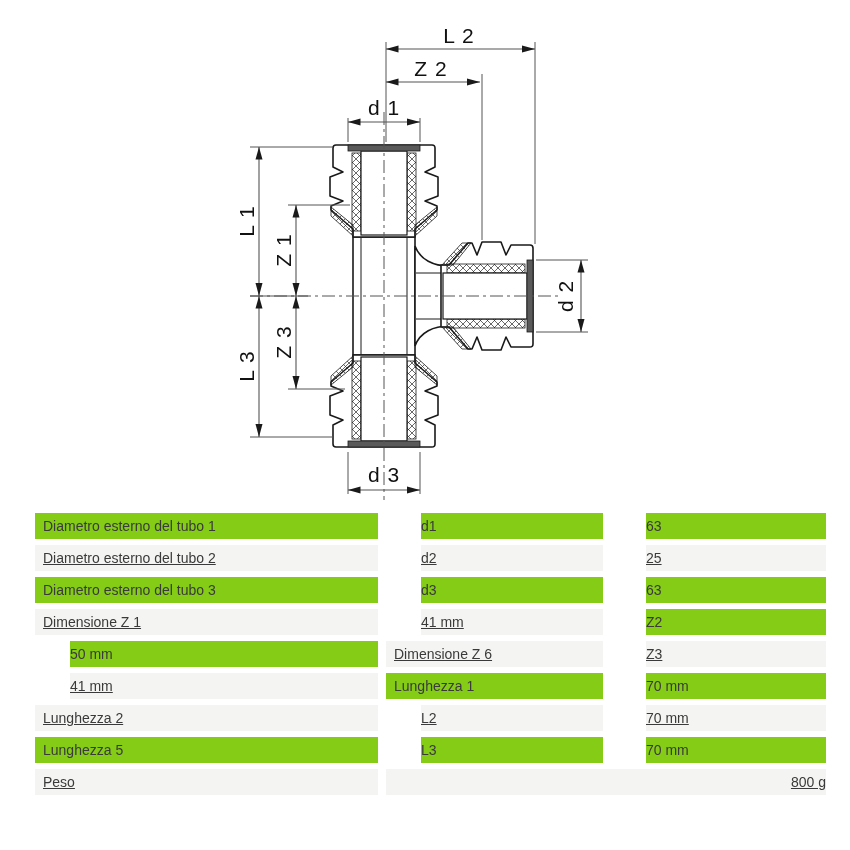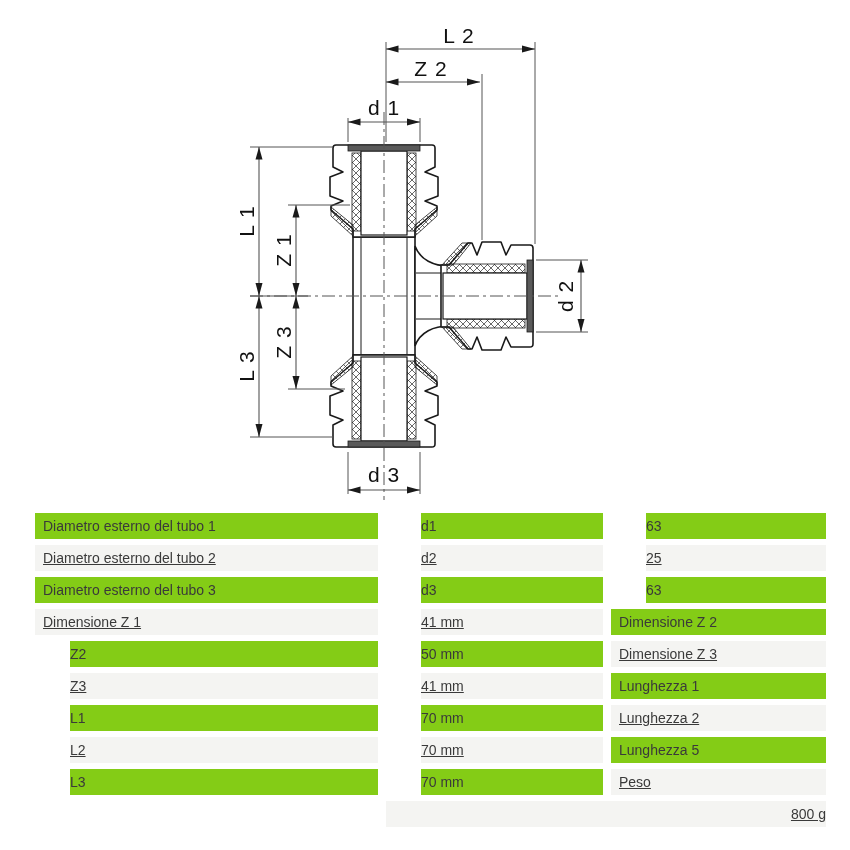--- a/index.html
+++ b/index.html
@@ -142,30 +142,28 @@
     <div class="cell mid row-light">d2</div>
     <div class="cell val row-light">25</div>
 
     <div class="cell label row-gray">Diametro esterno del tubo 3</div>
     <div class="cell mid row-gray">d3</div>
     <div class="cell val row-gray">63</div>
 
     <div class="cell label row-light">Dimensione Z 1</div>
     <div class="cell val row-light">41 mm</div>
 
-    <div class="cell label row-gray">Dimensione Z 2</div>
     <div class="cell mid row-gray">Z2</div>
     <div class="cell val row-gray">50 mm</div>
 
-    <div class="cell label row-light">Dimensione Z 3</div>
+    <div class="cell label row-light">Dimensione Z 6</div>
     <div class="cell mid row-light">Z3</div>
     <div class="cell val row-light">41 mm</div>
 
     <div class="cell label row-gray">Lunghezza 1</div>
-    <div class="cell mid row-gray">L1</div>
     <div class="cell val row-gray">70 mm</div>
 
     <div class="cell label row-light">Lunghezza 2</div>
     <div class="cell mid row-light">L2</div>
     <div class="cell val row-light">70 mm</div>
 
     <div class="cell label row-gray">Lunghezza 5</div>
     <div class="cell mid row-gray">L3</div>
     <div class="cell val row-gray">70 mm</div>
 

